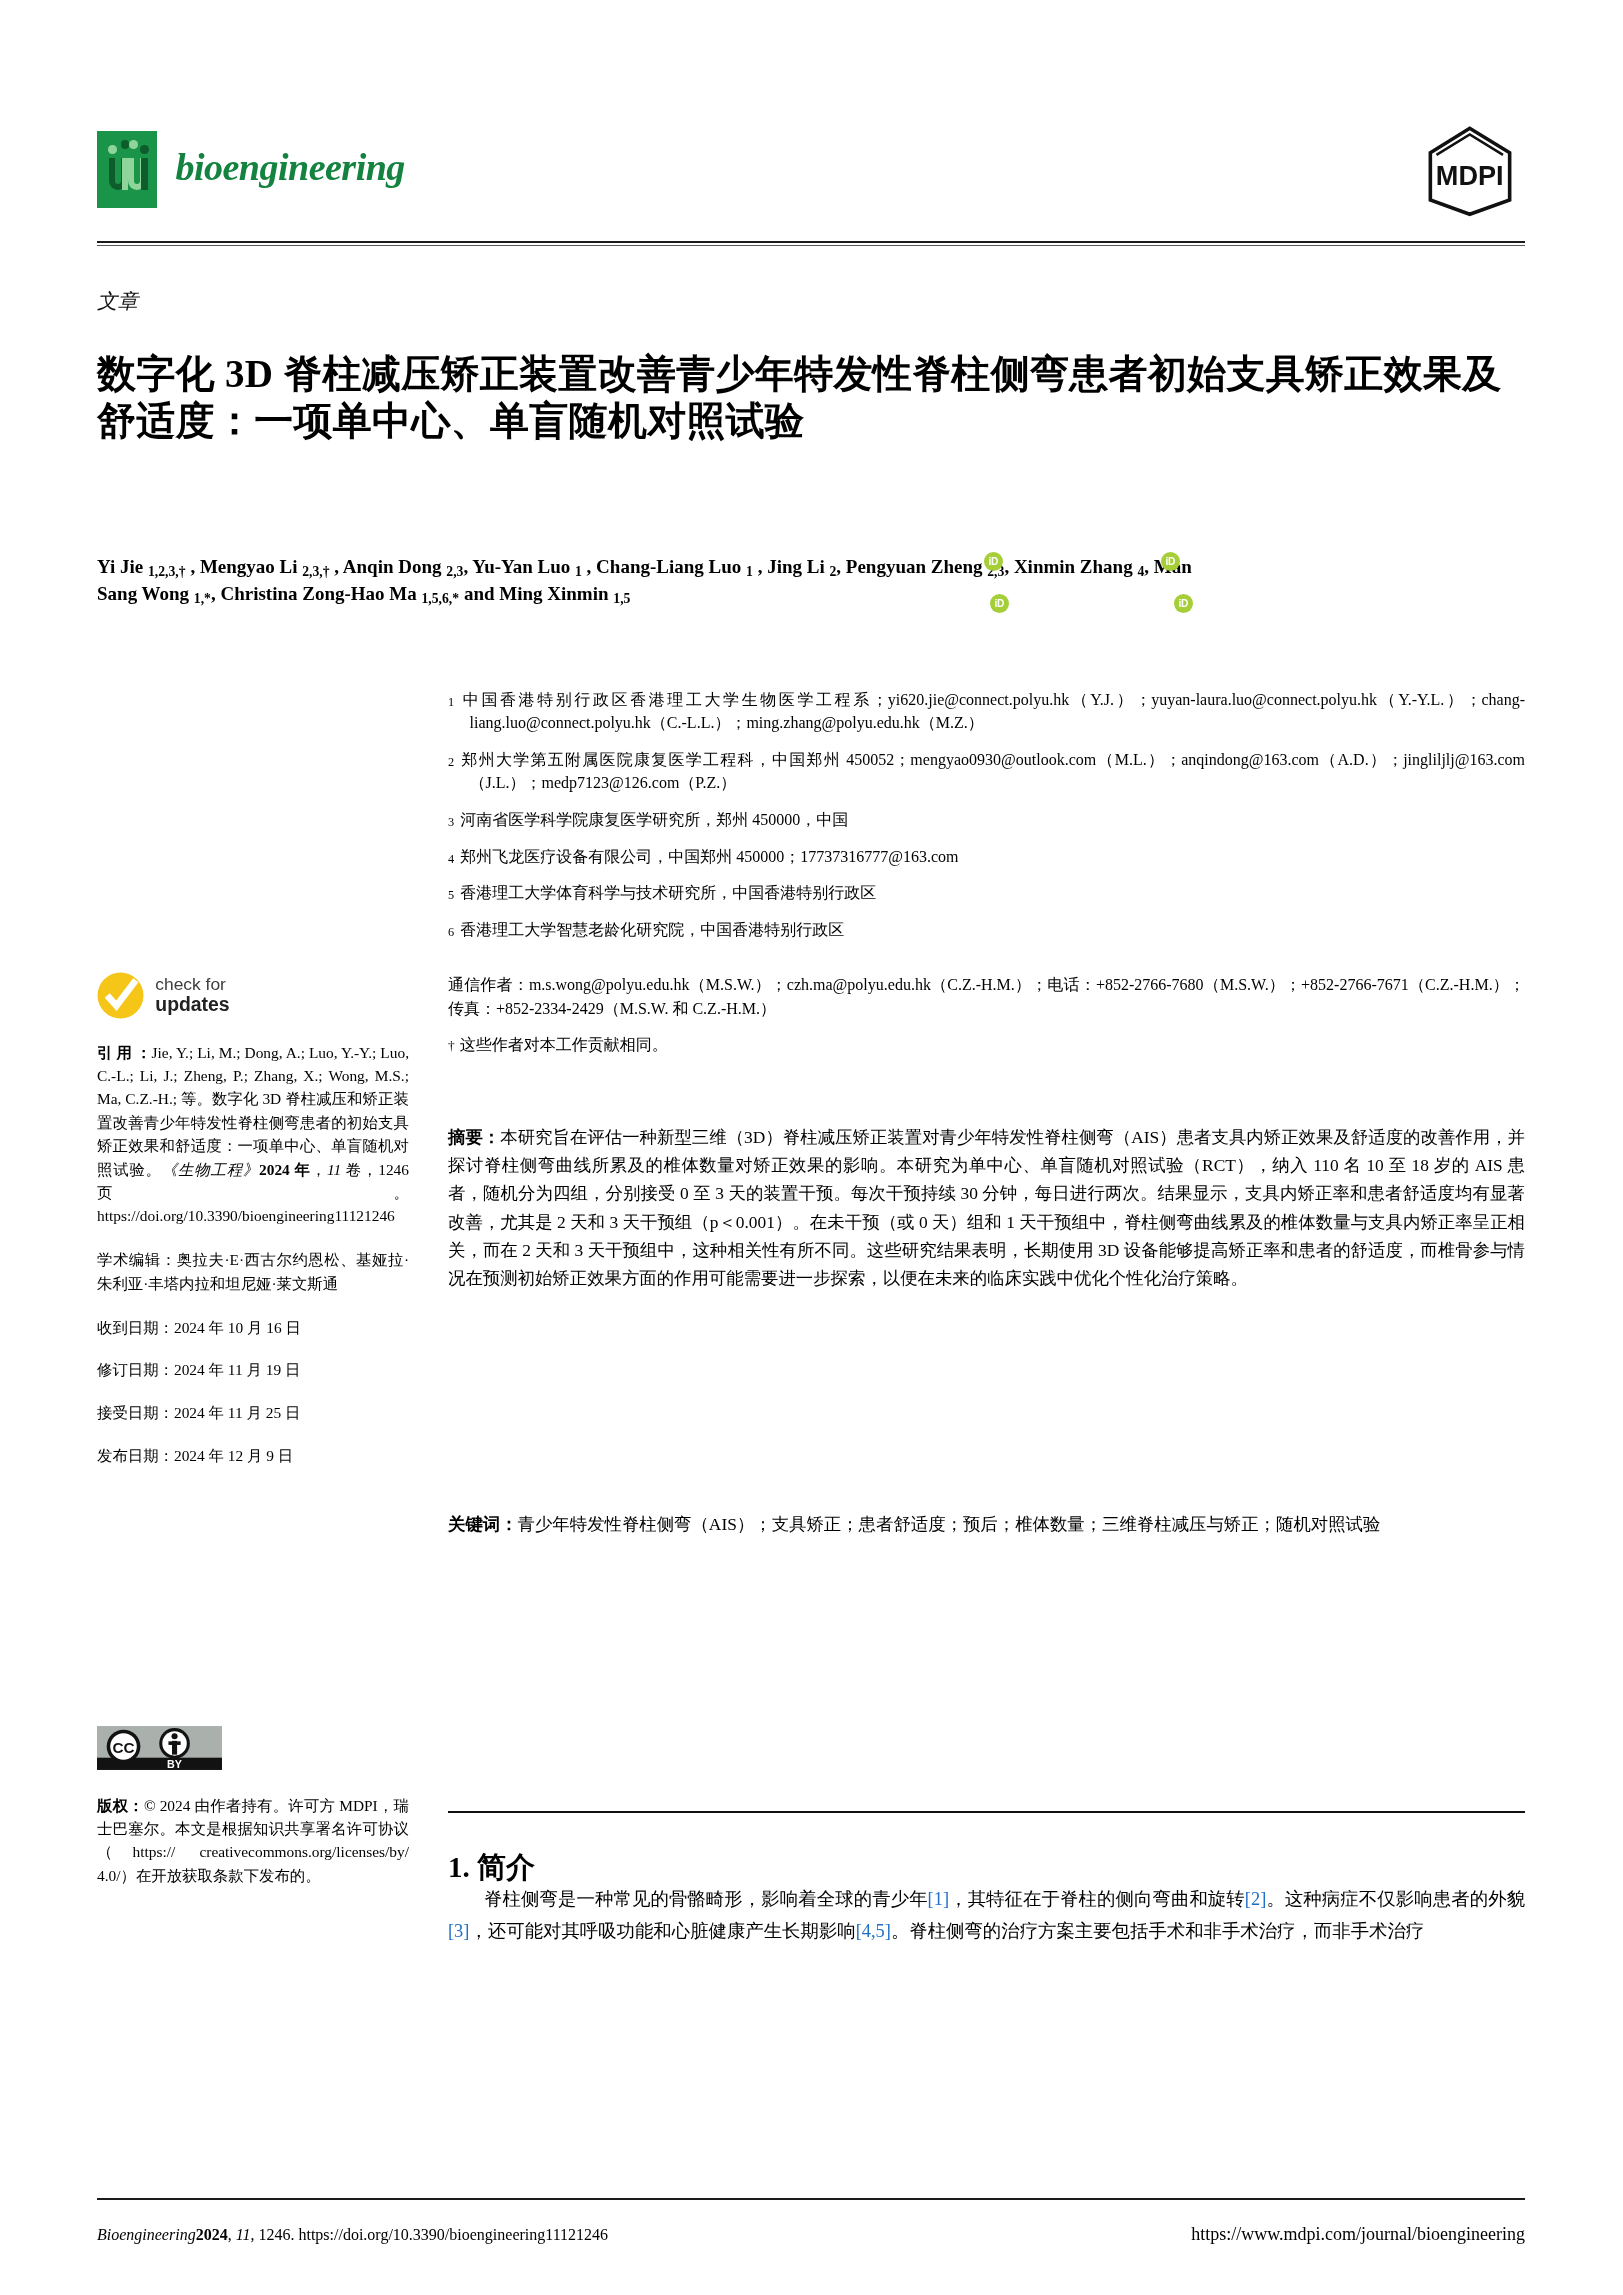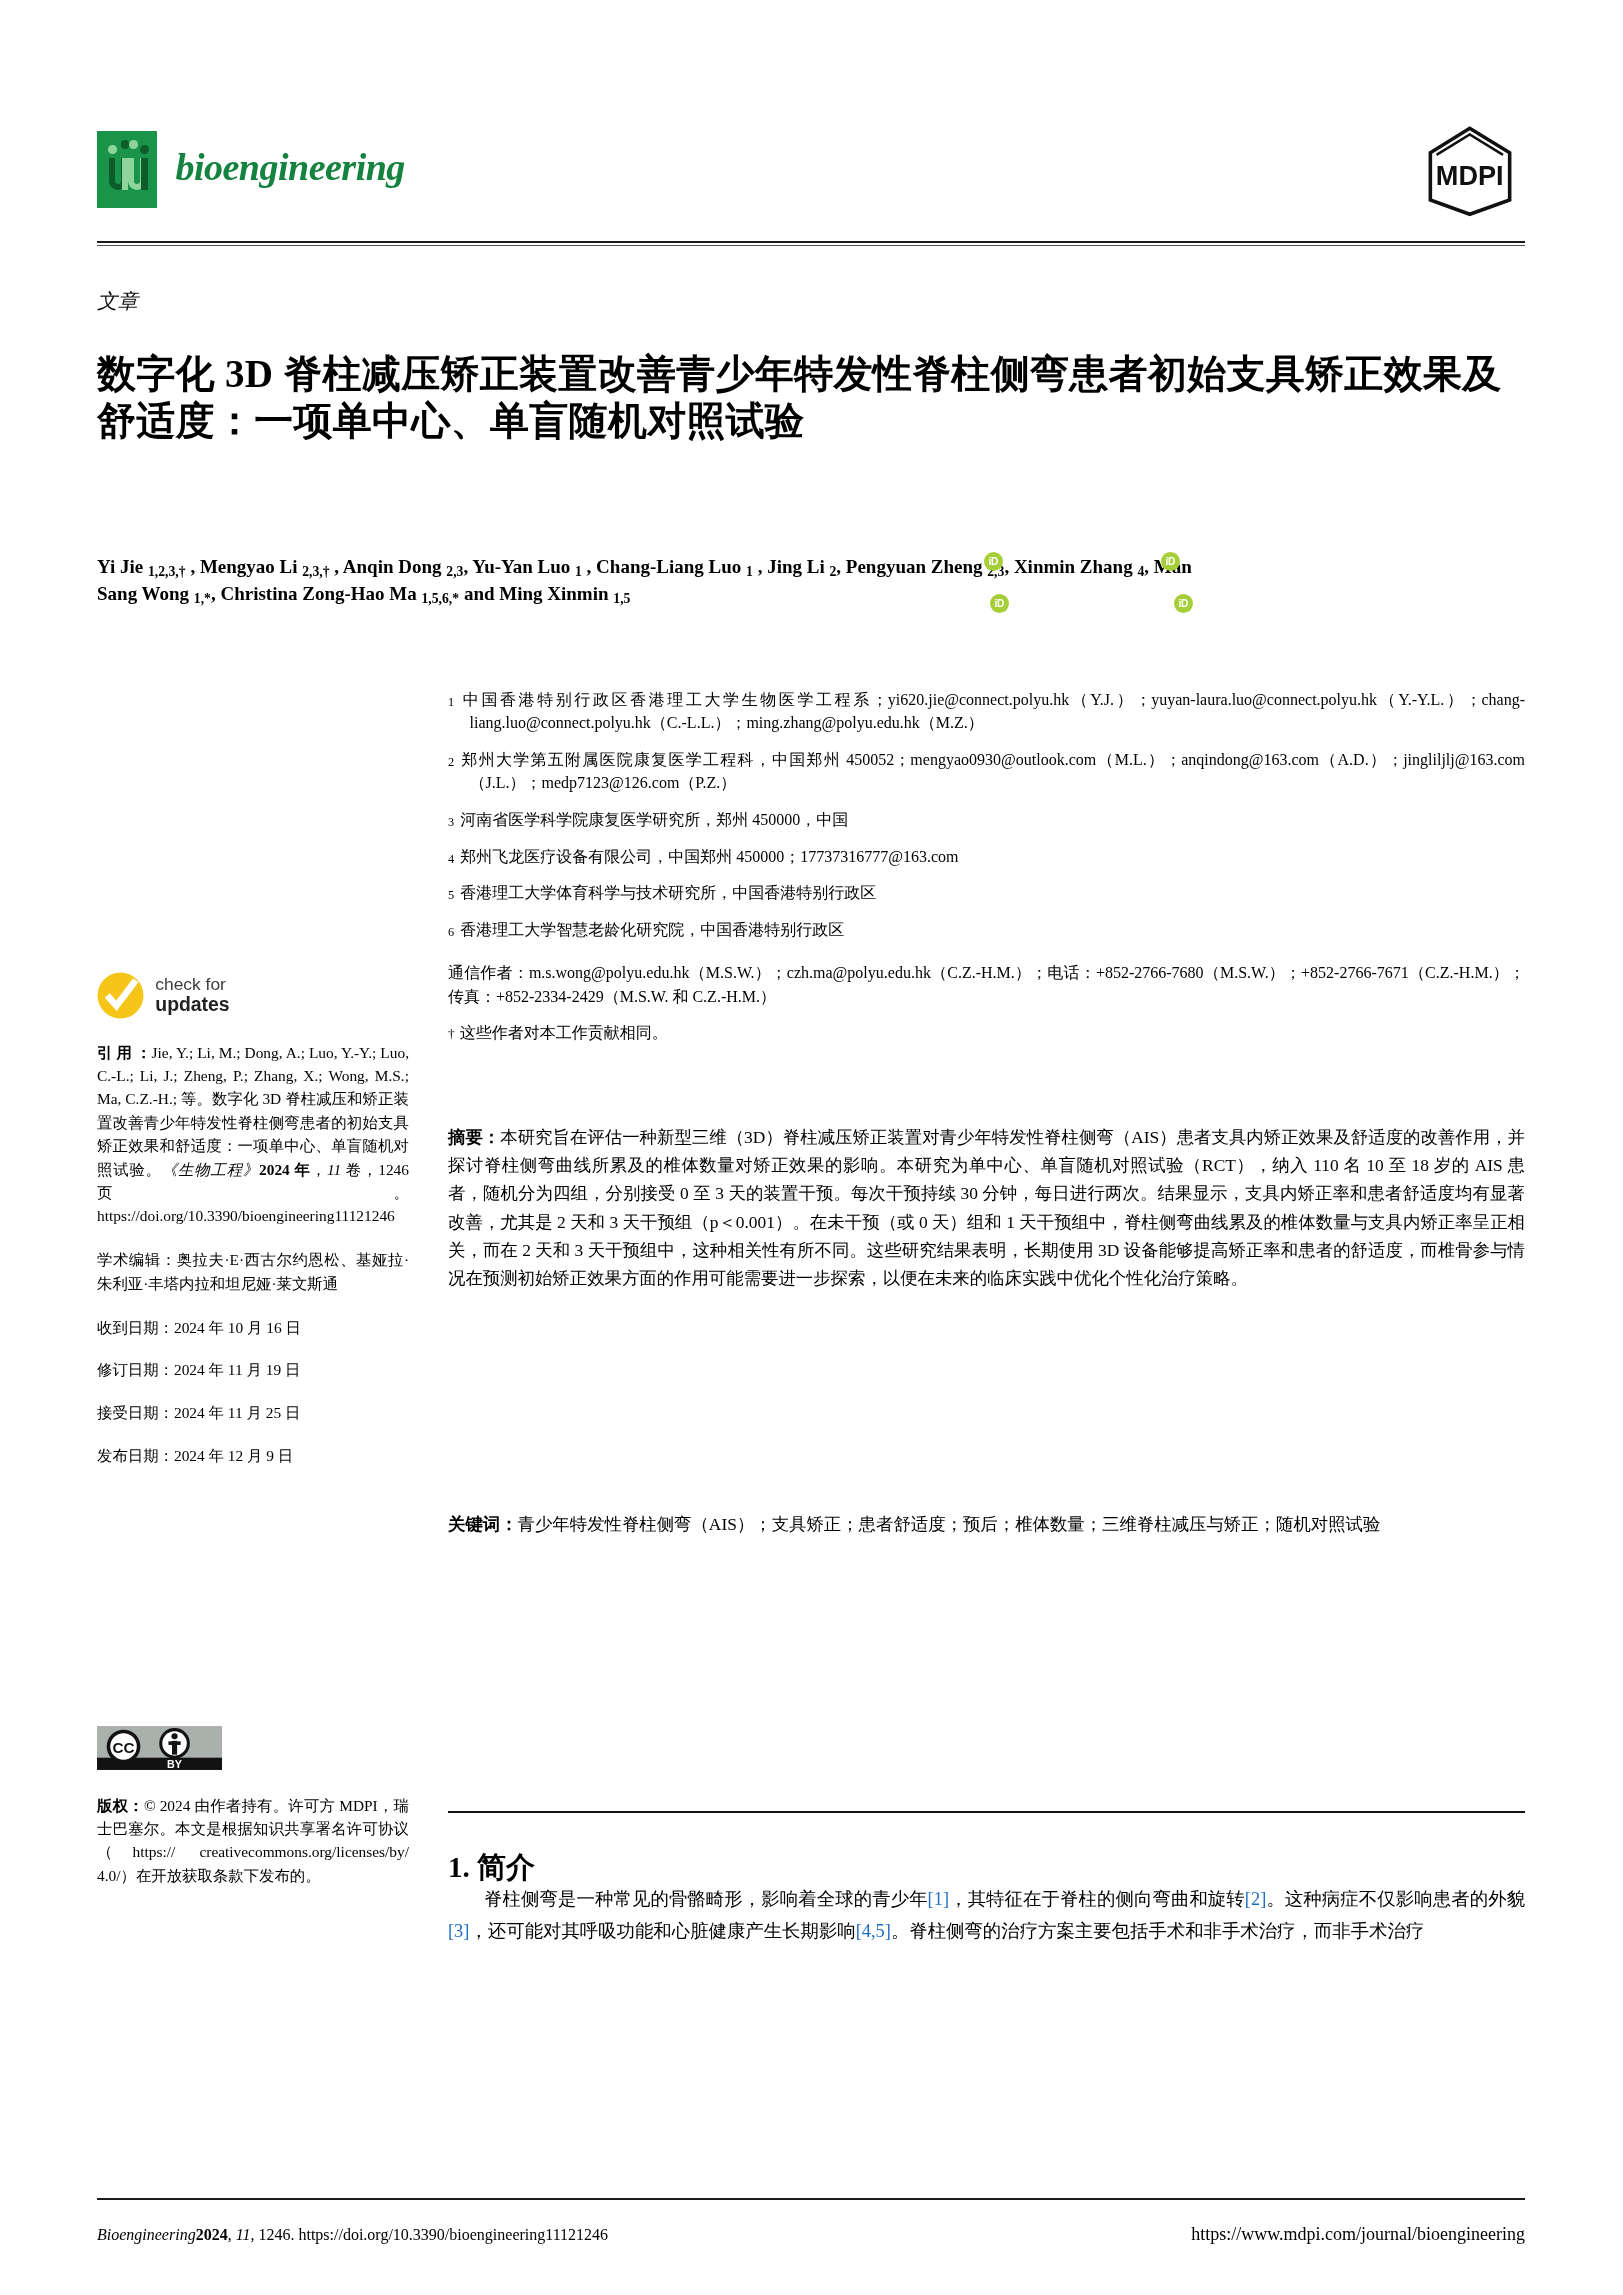--- a/index.html
+++ b/index.html
@@ -122,21 +122,21 @@
   
   .rightcol{
     position:absolute;left:448px;top:688px;width:1077px;
   }
   .affil{
     font-size:16px;line-height:1.46;margin-bottom:13.3px;
     padding-left:21.5px;text-indent:-21.5px;text-align:justify;
   }
   .affil .num{font-size:12.3px;vertical-align:baseline;position:relative;top:1px;margin-right:6.1px;}
   .corr{
-    font-size:16px;line-height:1.50;margin-top:20px;margin-bottom:11.3px;
+    font-size:16px;line-height:1.50;margin-top:32px;margin-bottom:11.3px;
     padding-left:0;text-align:justify;
   }
   .equal{
     font-size:16px;line-height:1.46;margin-bottom:28px;
   }
   .equal .dag{font-size:13.3px;margin-right:5.1px;}
 
   .abstract{
     position:absolute;left:448px;top:1123px;width:1077px;
     font-size:17.4px;line-height:1.62;text-align:justify;

